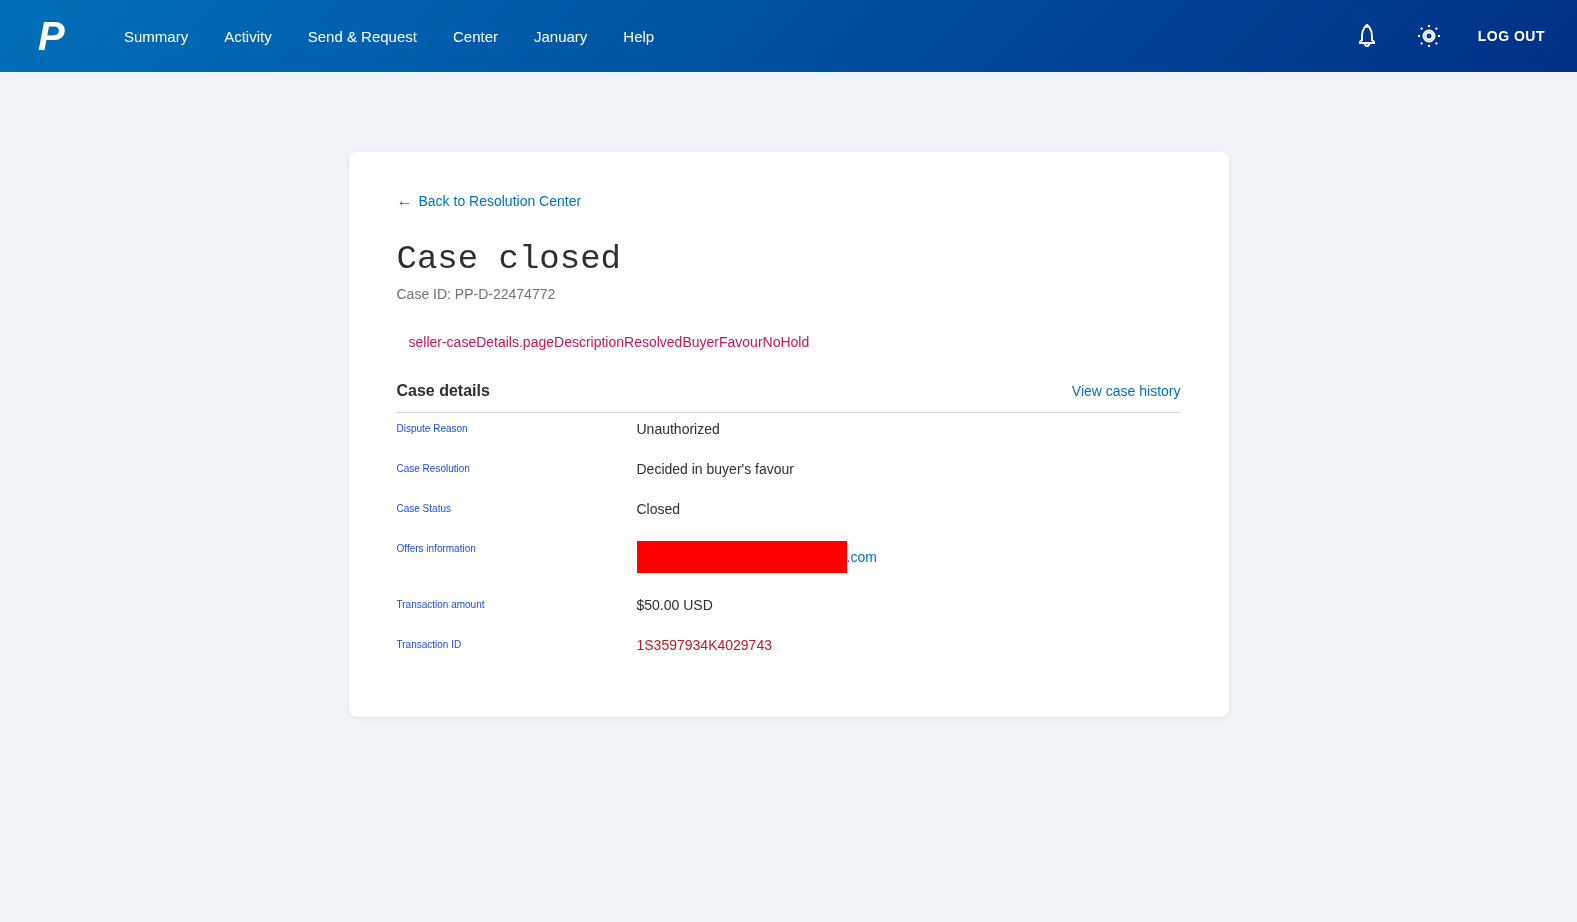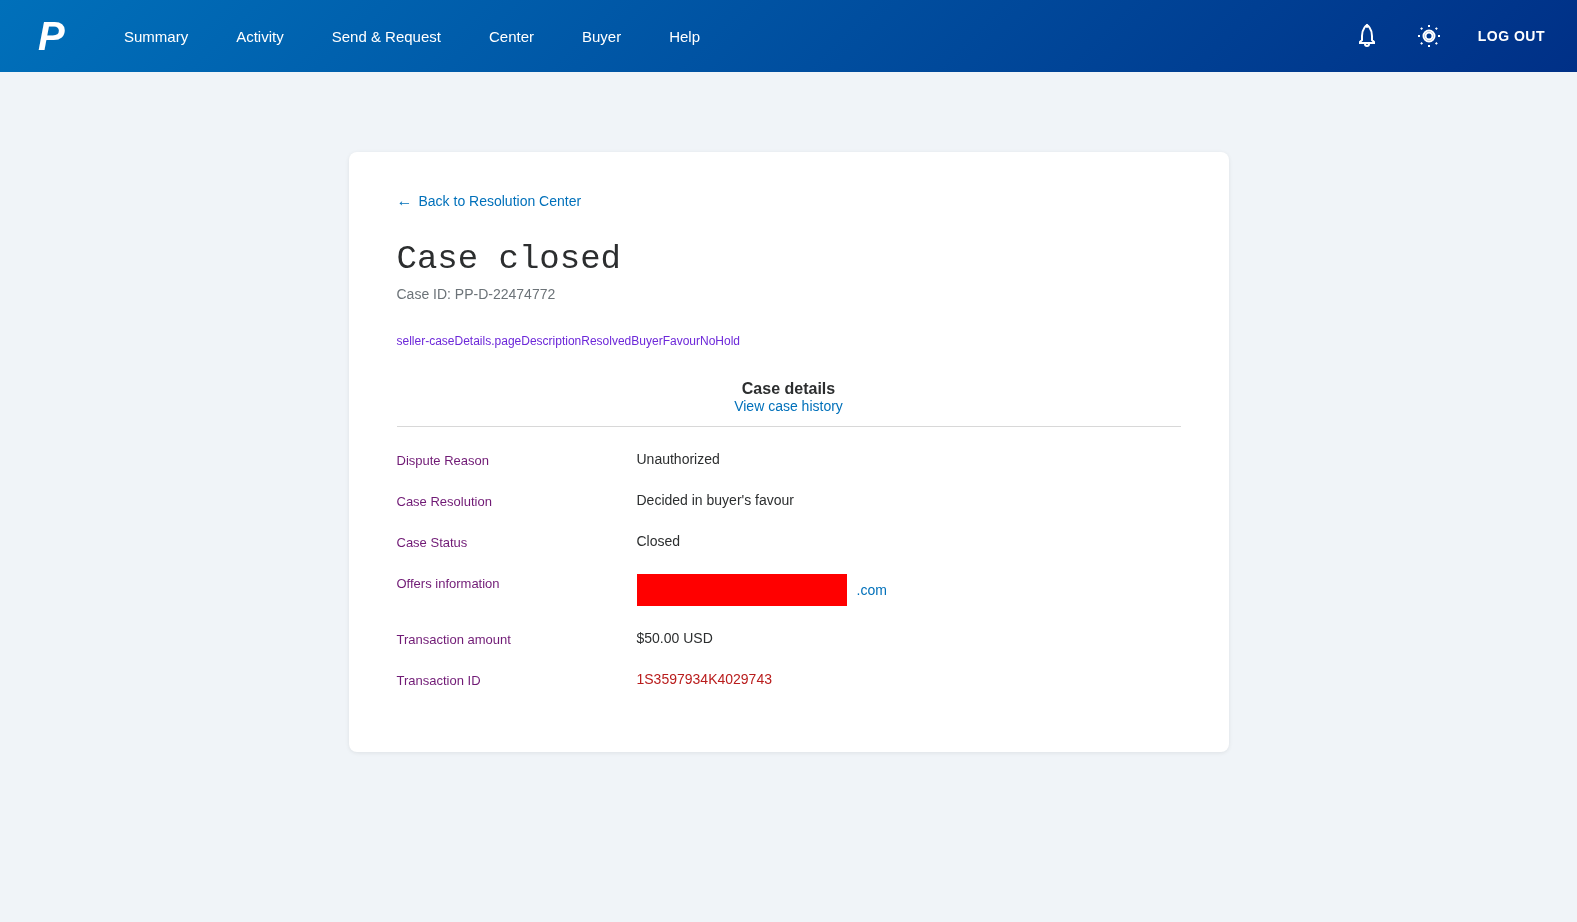--- a/index.html
+++ b/index.html
@@ -24,21 +24,21 @@
       height: 44px;
       display: flex;
       align-items: center;
       justify-content: center;
       margin-right: 32px;
     }
 
     .navbar-nav {
       display: flex;
       align-items: center;
-      gap: 16px;
+      gap: 4px;
       flex: 1;
     }
 
     .nav-item {
       color: white;
       text-decoration: none;
       padding: 8px 16px;
       font-size: 15px;
       font-weight: 500;
       cursor: pointer;
@@ -111,33 +111,33 @@
       font-family: Liberation Mono, monospace;
     }
 
     .case-id {
       font-size: 14px;
       color: #6c7378;
       margin-bottom: 32px;
     }
 
     .page-description {
-      font-size: 12px;
-      color: #6d28d9;
+      font-size: 14px;
+      color: #be185d;
       margin-bottom: 32px;
+      margin-left: 12px;
     }
 
     .case-details-header {
       display: flex;
       align-items: center;
       justify-content: space-between;
       border-bottom: 1px solid #d8d8d8;
       padding-bottom: 12px;
-      margin-bottom: 24px;
-      flex-direction: column;
+      margin-bottom: 8px;
     }
 
     .case-details-title {
       font-size: 16px;
       font-weight: 600;
       color: #2c2e2f;
     }
 
     .view-history-link {
       color: #0070ba;
@@ -147,40 +147,40 @@
     }
 
     .detail-row {
       display: flex;
       align-items: flex-start;
       margin-bottom: 24px;
     }
 
     .detail-label {
       width: 240px;
-      font-size: 13px;
-      color: #701a75;
+      font-size: 10px;
+      color: #1d4ed8;
       padding-top: 2px;
       flex-shrink: 0;
     }
 
     .detail-value {
       font-size: 14px;
       color: #2c2e2f;
     }
 
     .detail-value.link {
       color: #b91c1c;
       cursor: pointer;
     }
 
     .buyer-info-wrapper {
       display: flex;
       align-items: center;
-      gap: 10px;
+      gap: 0;
     }
 
     .redacted-block {
       background-color: #ff0000;
       width: 210px;
       height: 32px;
       display: inline-block;
     }
 
     .dot-com {
@@ -205,21 +205,21 @@
     <svg width="36" height="44" viewBox="0 0 36 44" fill="none">
       <text x="2" y="36" font-size="40" font-weight="bold" font-style="italic" fill="white" font-family="Arial">P</text>
     </svg>
   </div>
 
   <nav class="navbar-nav">
     <a class="nav-item">Summary</a>
     <a class="nav-item">Activity</a>
     <a class="nav-item">Send &amp; Request</a>
     <a class="nav-item">Center</a>
-    <a class="nav-item">Buyer</a>
+    <a class="nav-item">January</a>
     <a class="nav-item">Help</a>
   </nav>
 
   <div class="navbar-right">
     <button class="icon-btn">
       <svg class="bell-icon" viewBox="0 0 26 26" fill="none" stroke="white" stroke-width="2">
         <path d="M13 2C13 2 8 5 8 13v4l-2 2v1h14v-1l-2-2v-4c0-8-5-11-5-11z"></path>
         <path d="M11 21a2 2 0 004 0" stroke-linecap="round"></path>
         <line x1="13" y1="2" x2="13" y2="4" stroke-linecap="round"></line>
       </svg>

